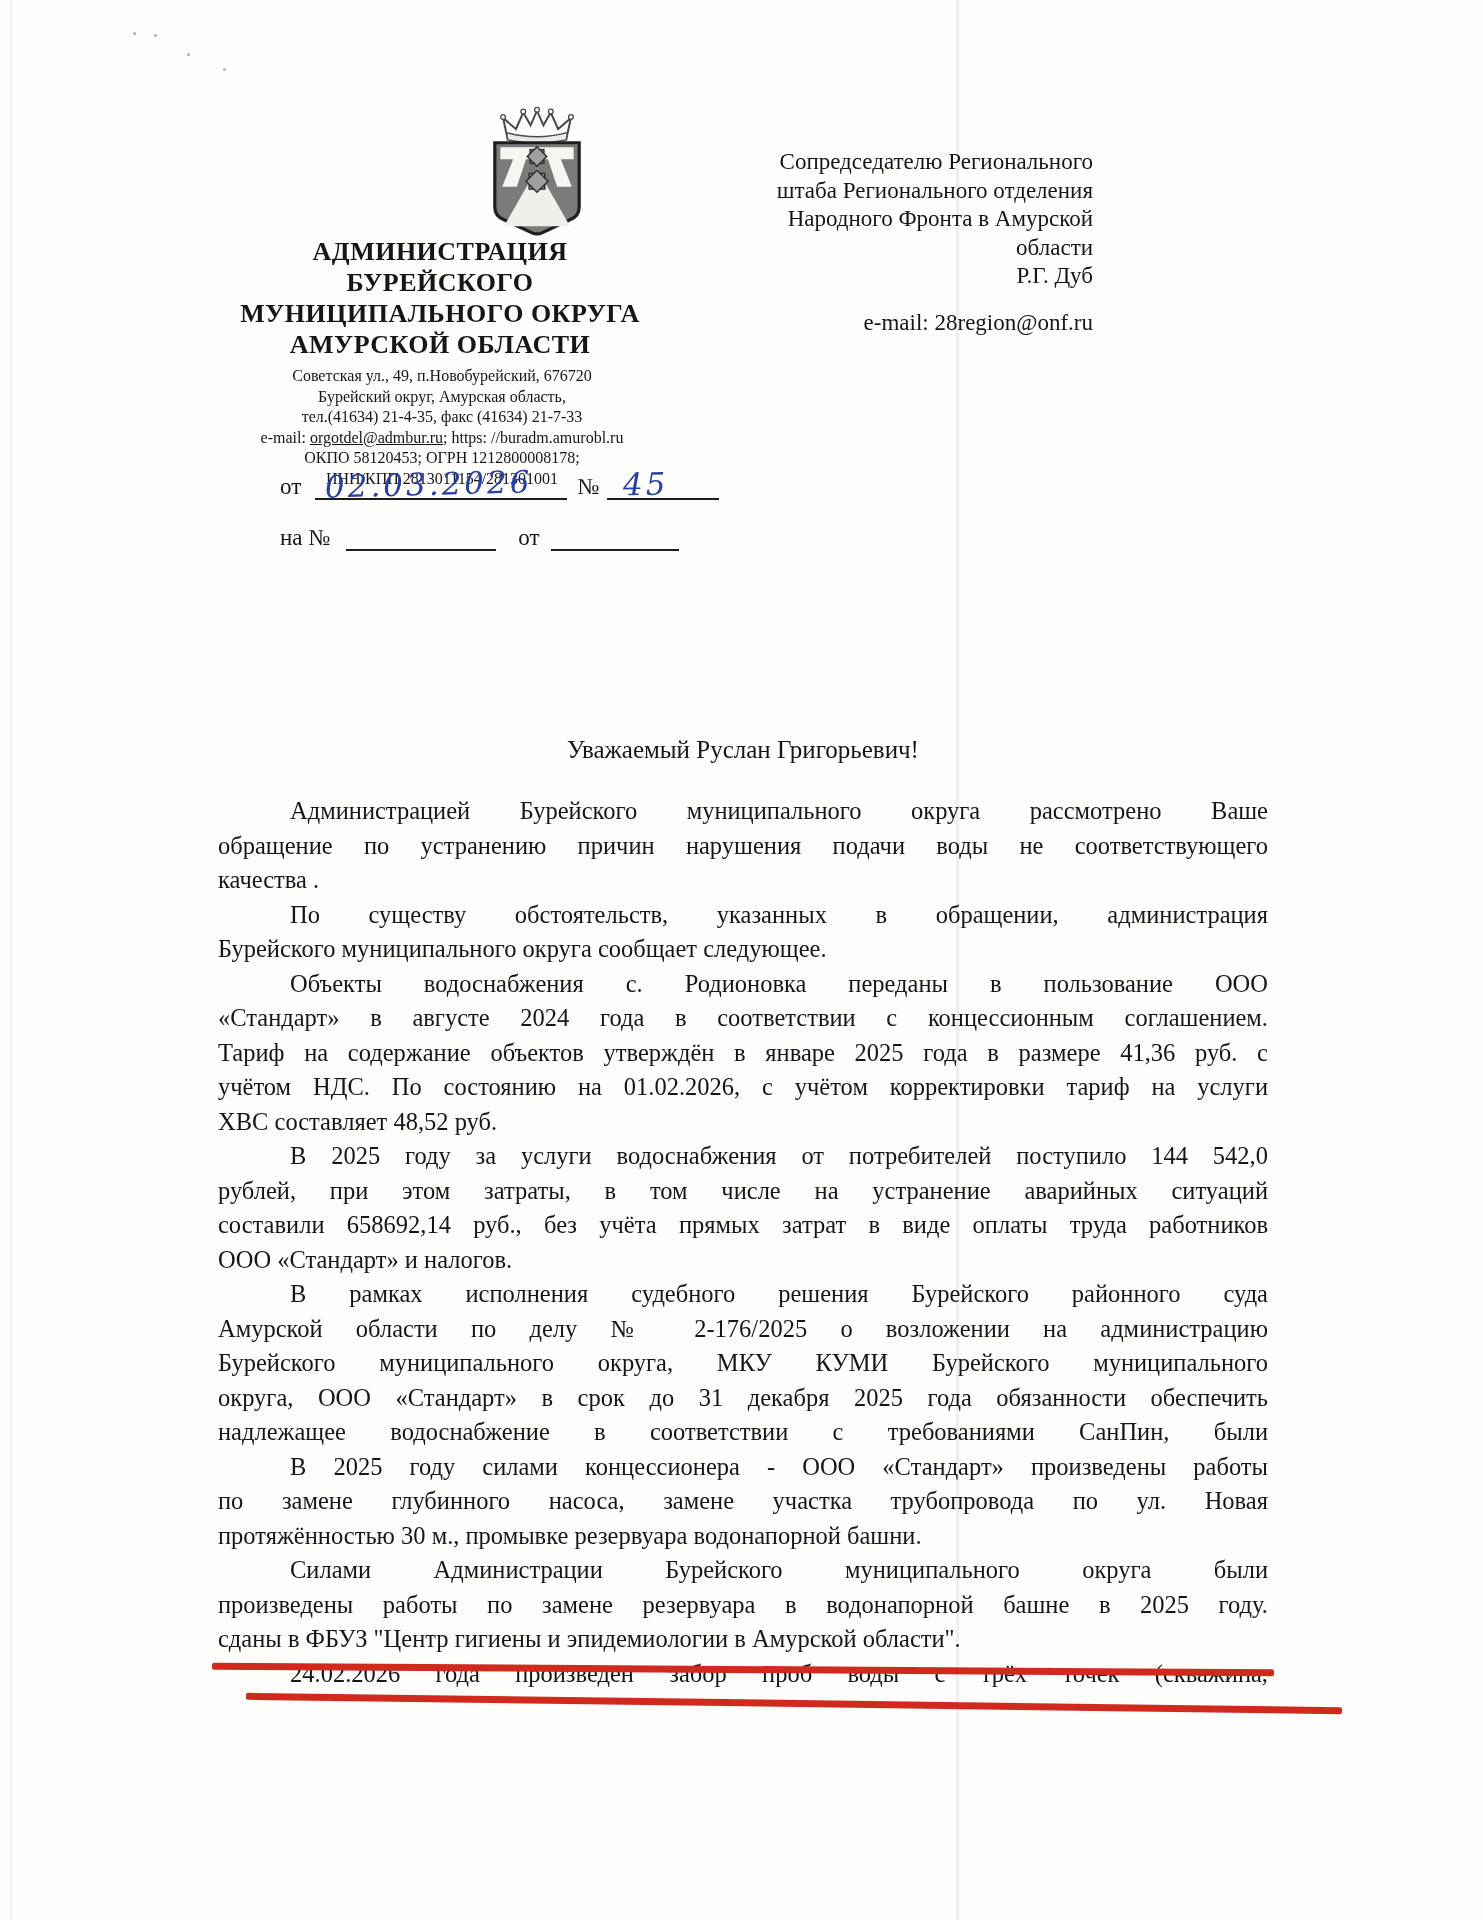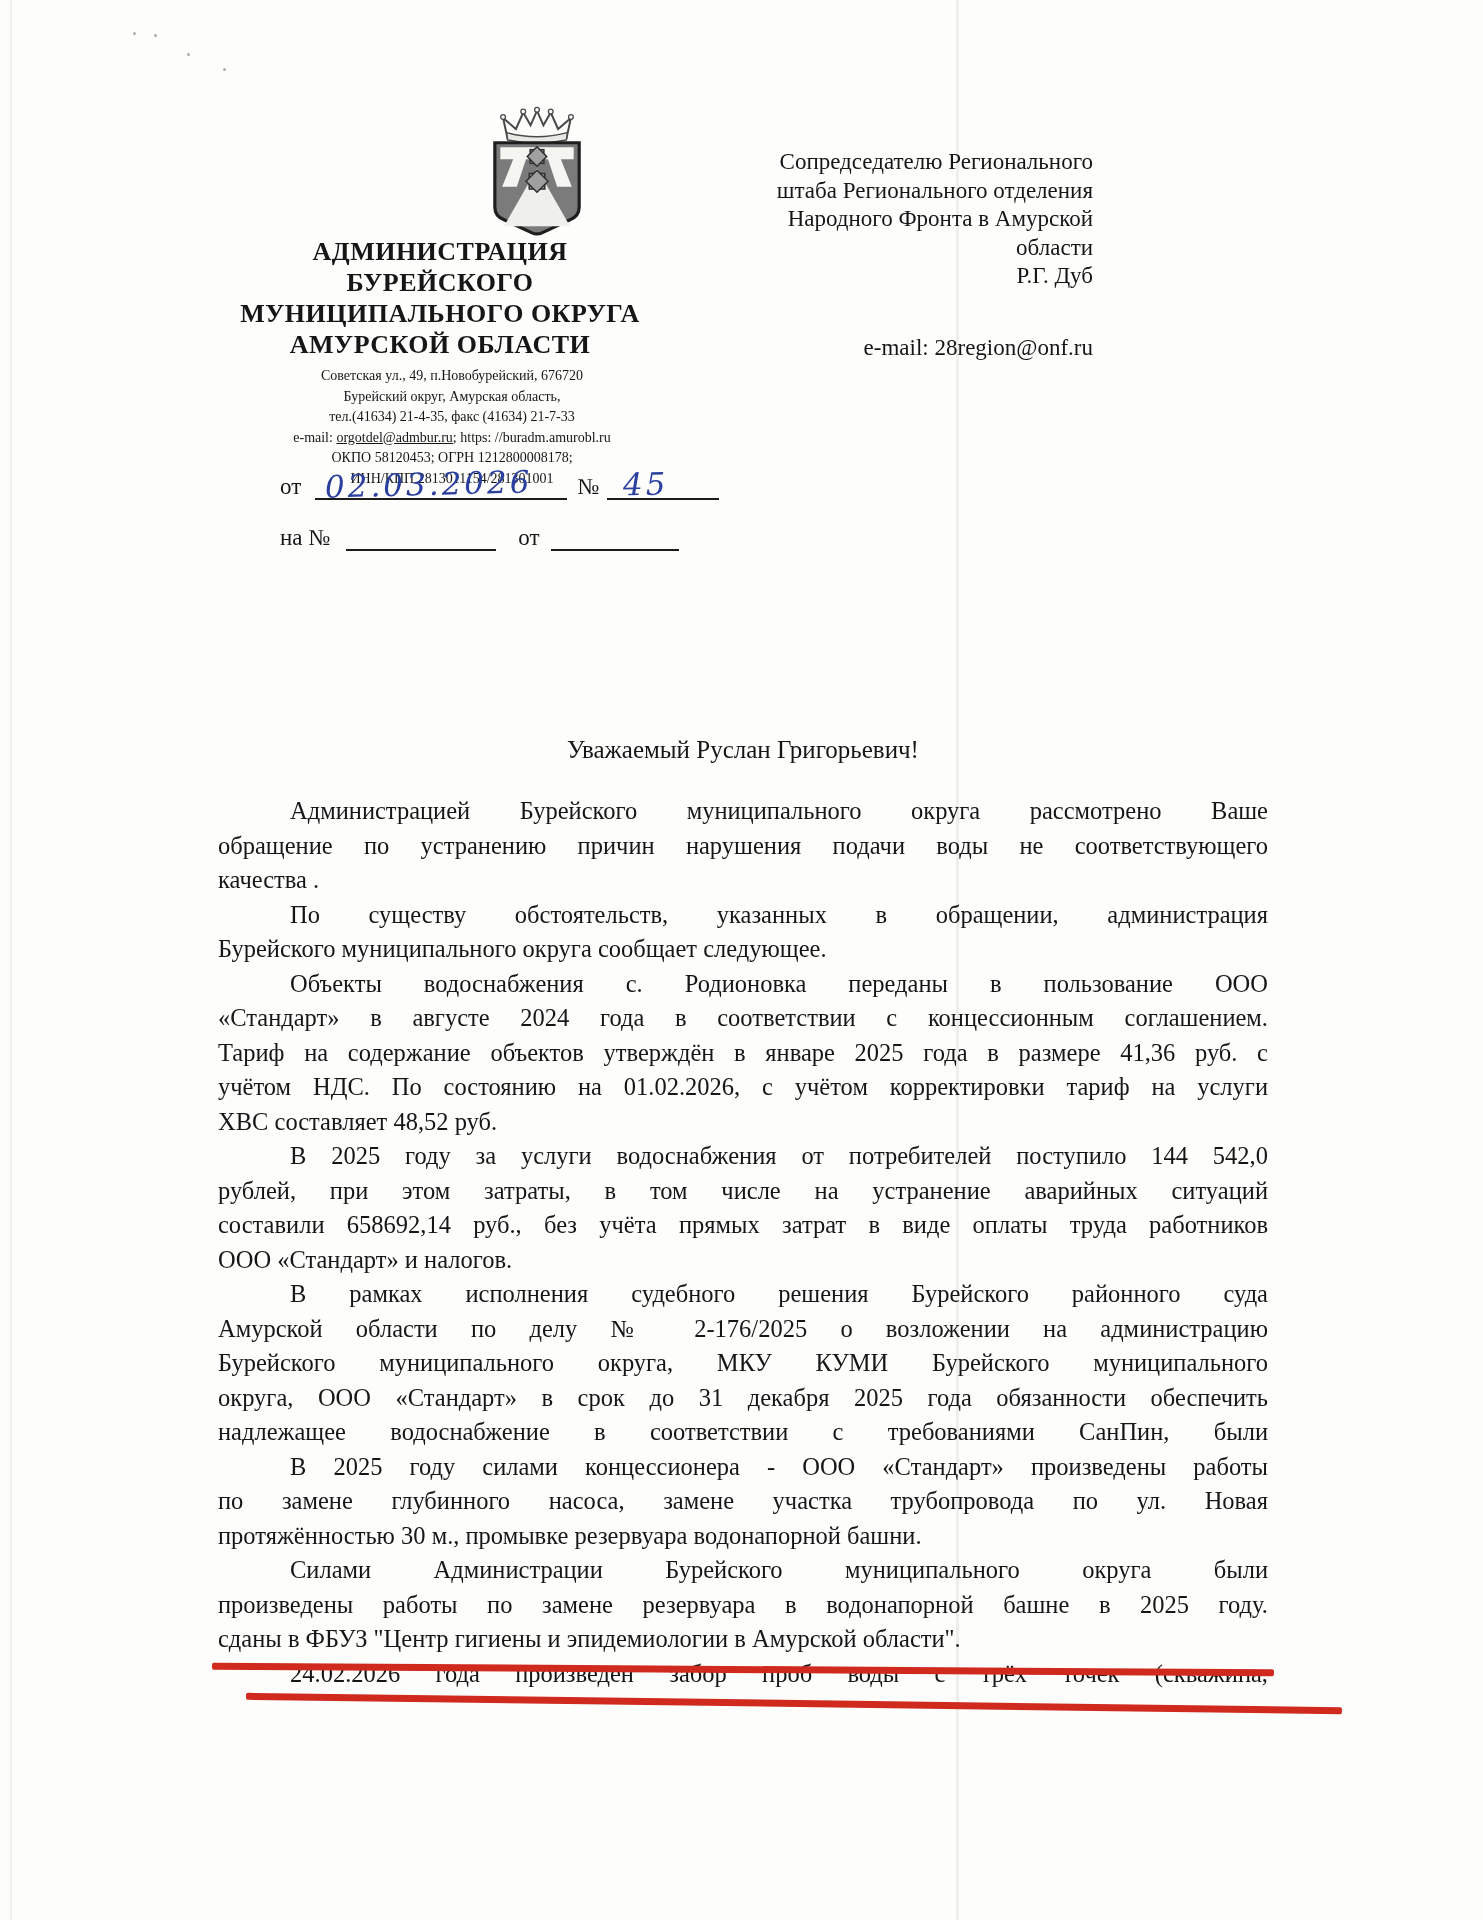--- a/index.html
+++ b/index.html
@@ -13,35 +13,35 @@
   }
   
   .fold{position:absolute;top:0;left:956px;width:3px;height:100%;background:rgba(110,110,105,.10);}
   .edge{position:absolute;top:0;left:10px;width:2px;height:100%;background:rgba(0,0,0,.05);}
   .speck{position:absolute;width:3px;height:3px;border-radius:50%;background:#8a8a8a;opacity:.7;}
 
   
   .lh{position:absolute;left:150px;top:84px;width:580px;text-align:center;}
   .emblem{position:absolute;left:332px;top:20px;width:110px;height:138px;}
   .org{position:absolute;left:0;top:152px;width:100%;font-weight:bold;font-size:26px;line-height:31px;letter-spacing:.5px;}
-  .addr{position:absolute;left:12px;top:282px;width:100%;font-size:14px;line-height:20.5px;}
+  .addr{position:absolute;left:2px;top:282px;width:100%;font-size:16px;line-height:20.5px;}
   .u{text-decoration:underline;}
   .refs{position:absolute;left:130px;top:388px;width:470px;font-size:23px;text-align:left;}
   .refrow{display:flex;align-items:flex-end;margin-bottom:23px;}
   .blank{display:inline-block;border-bottom:2px solid #1c1c1c;height:26px;position:relative;}
   .hand{
     position:absolute;left:10px;bottom:-4px;white-space:nowrap;
     color:#2b3f9e;font-style:italic;font-size:31px;letter-spacing:3px;
     font-family:"DejaVu Serif",serif;transform:rotate(-1.5deg);
   }
   .hand.num{left:16px;}
 
   
   .rcpt{position:absolute;top:148px;right:390px;width:430px;text-align:right;font-size:23px;line-height:28.5px;}
-  .rcpt-email{margin-top:43px;}
+  .rcpt-email{margin-top:18px;}
 
   
   .salut{position:absolute;left:218px;top:736px;width:1050px;text-align:center;font-size:25px;}
   .bodytext{position:absolute;left:218px;top:794px;width:1050px;font-size:24.5px;}
   .ln{height:34.5px;line-height:34.5px;text-align:justify;text-align-last:justify;white-space:normal;}
   .ln.end{text-align-last:left;}
   .ln.ind{text-indent:72px;}
 
   
   .redline{position:absolute;background:#cf2a1d;height:7px;border-radius:2px;}

